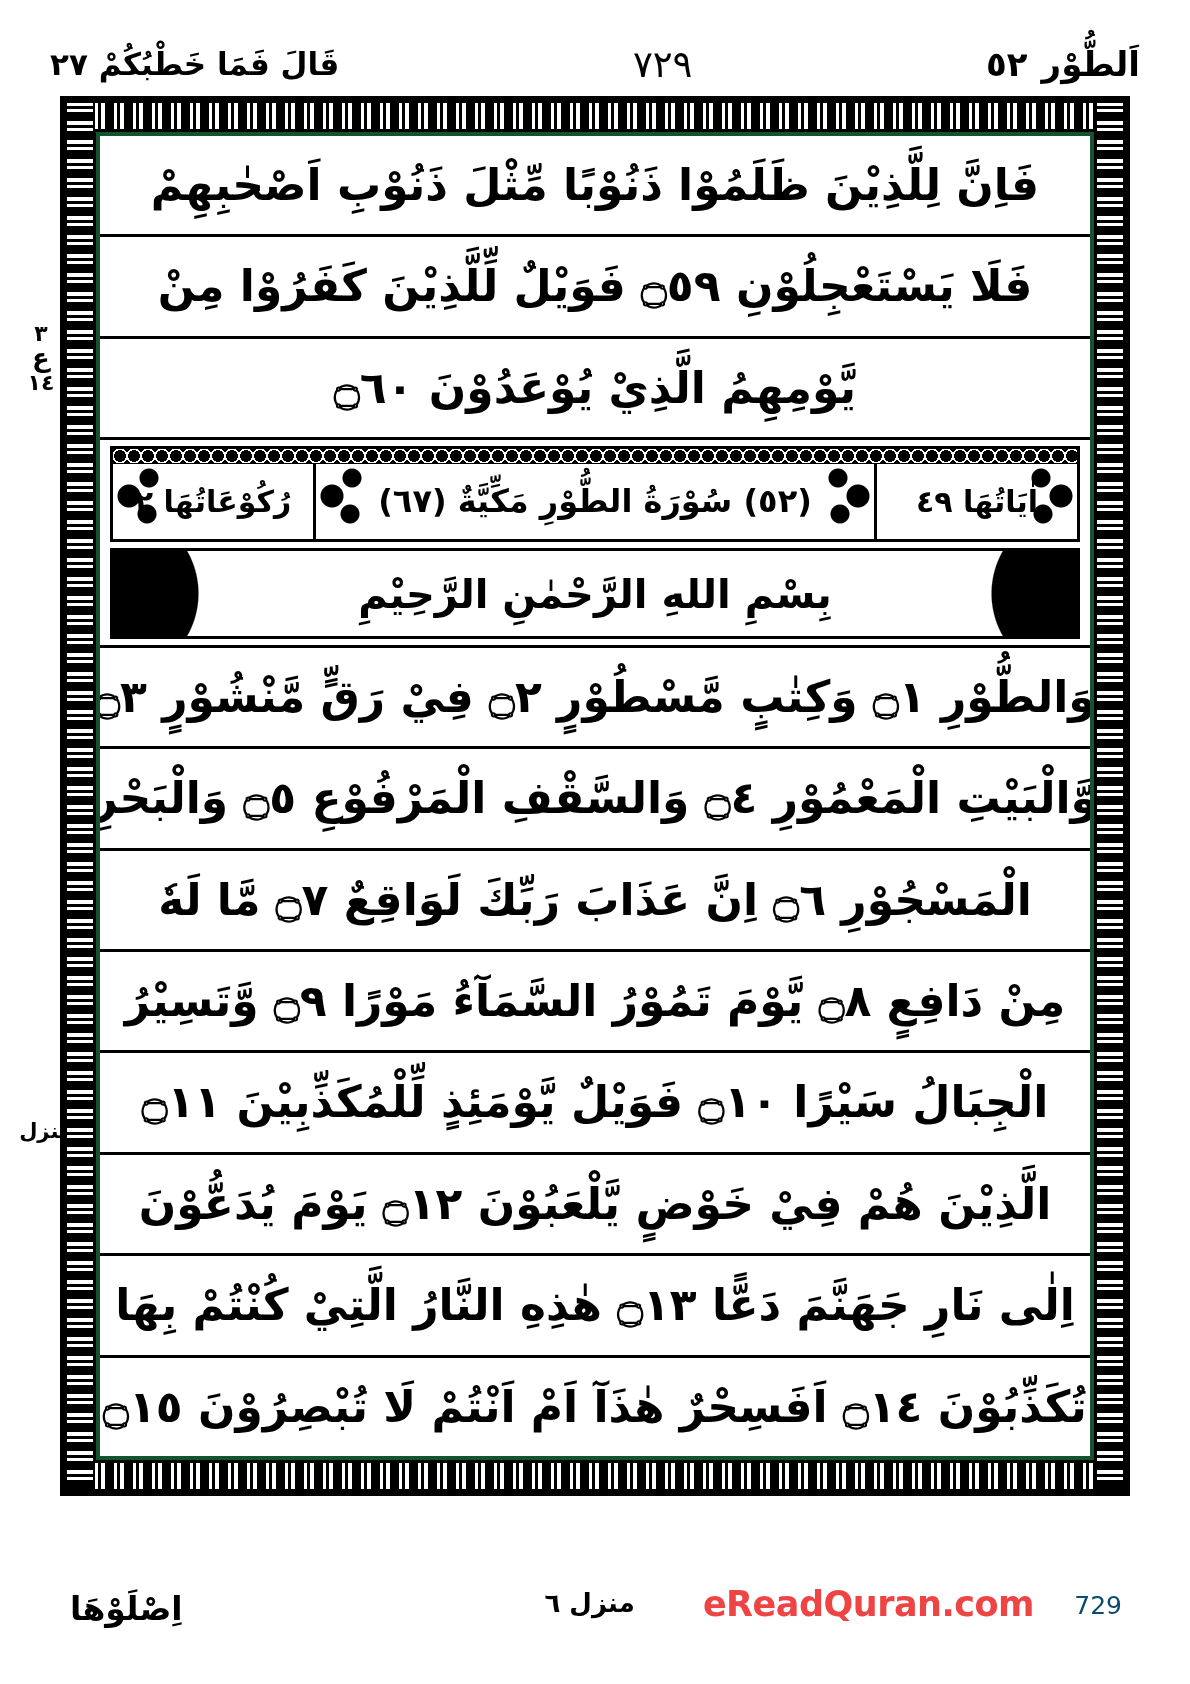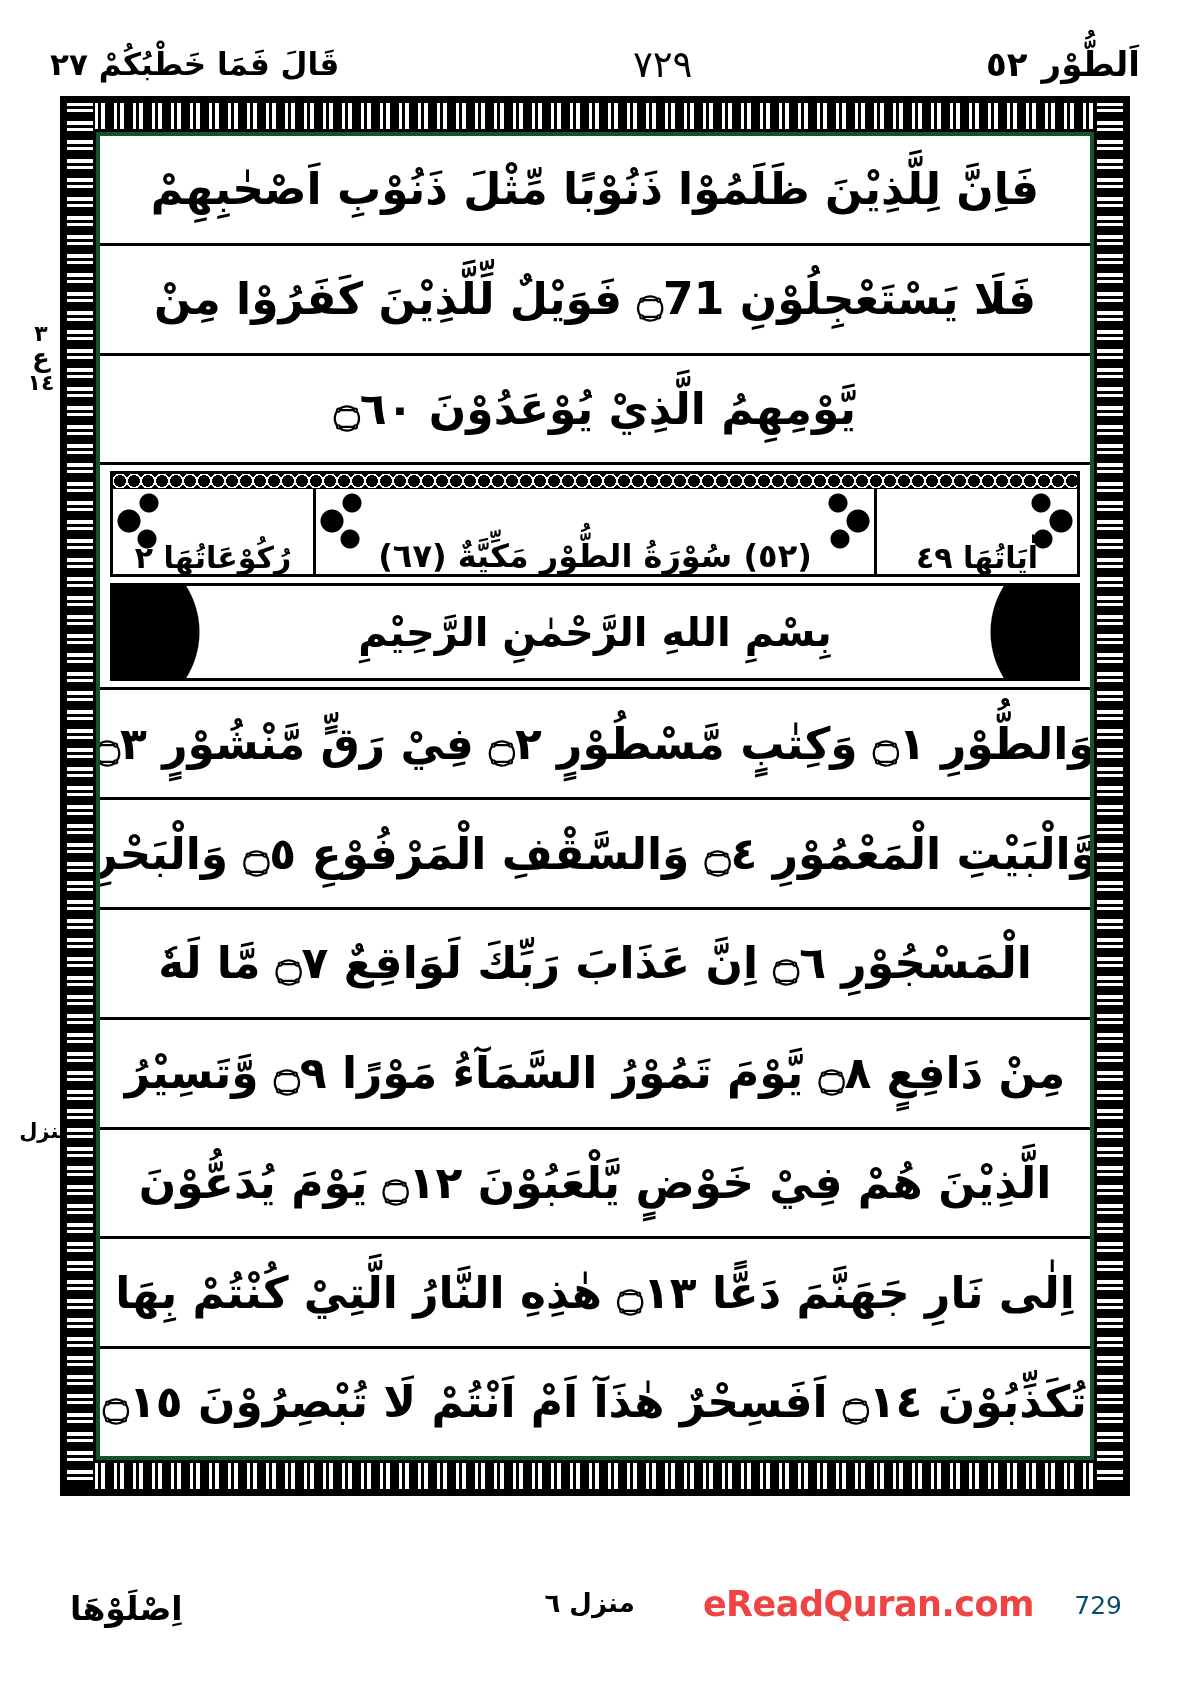--- a/index.html
+++ b/index.html
@@ -155,21 +155,21 @@
     background-size: 14px 15px;
   }
   .surah-cells {
     position: absolute;
     top: 15px; left: 0; right: 0; bottom: 0;
     display: flex;
     direction: rtl;
   }
   .scell {
     display: flex;
-    align-items: flex-end;
+    align-items: center;
     justify-content: center;
     border-left: 3px solid #000;
     position: relative;
     direction: rtl;
     overflow: hidden;
   }
   .scell:last-child { border-left: none; }
   .scell.side { flex: 0 0 200px; }
   .scell.mid  { flex: 1 1 auto; }
   .scell .arb {
@@ -353,21 +353,21 @@
     <div class="frame-side r"></div>
 
     <div class="frame-inner">
       <div class="lines">
 
         <div class="qline">
           <span class="arb">فَاِنَّ لِلَّذِيْنَ ظَلَمُوْا ذَنُوْبًا مِّثْلَ ذَنُوْبِ اَصْحٰبِهِمْ</span>
         </div>
 
         <div class="qline">
-          <span class="arb">فَلَا يَسْتَعْجِلُوْنِ ۝71 فَوَيْلٌ لِّلَّذِيْنَ كَفَرُوْا مِنْ</span>
+          <span class="arb">فَلَا يَسْتَعْجِلُوْنِ ۝٥٩ فَوَيْلٌ لِّلَّذِيْنَ كَفَرُوْا مِنْ</span>
         </div>
 
         <div class="qline centered">
           <span class="arb">يَّوْمِهِمُ الَّذِيْ يُوْعَدُوْنَ ۝٦٠</span>
         </div>
 
         <div class="qline surah-row">
           <div class="surah-band">
             <div class="surah-dots"></div>
             <div class="surah-cells">
@@ -405,20 +405,23 @@
         </div>
 
         <div class="qline">
           <span class="arb">الْمَسْجُوْرِ ۝٦ اِنَّ عَذَابَ رَبِّكَ لَوَاقِعٌ ۝٧ مَّا لَهٗ</span>
         </div>
 
         <div class="qline">
           <span class="arb">مِنْ دَافِعٍ ۝٨ يَّوْمَ تَمُوْرُ السَّمَآءُ مَوْرًا ۝٩ وَّتَسِيْرُ</span>
         </div>
 
+        <div class="qline">
+          <span class="arb">الْجِبَالُ سَيْرًا ۝١٠ فَوَيْلٌ يَّوْمَئِذٍ لِّلْمُكَذِّبِيْنَ ۝١١</span>
+        </div>
 
         <div class="qline">
           <span class="arb">الَّذِيْنَ هُمْ فِيْ خَوْضٍ يَّلْعَبُوْنَ ۝١٢ يَوْمَ يُدَعُّوْنَ</span>
         </div>
 
         <div class="qline">
           <span class="arb">اِلٰى نَارِ جَهَنَّمَ دَعًّا ۝١٣ هٰذِهِ النَّارُ الَّتِيْ كُنْتُمْ بِهَا</span>
         </div>
 
         <div class="qline">

